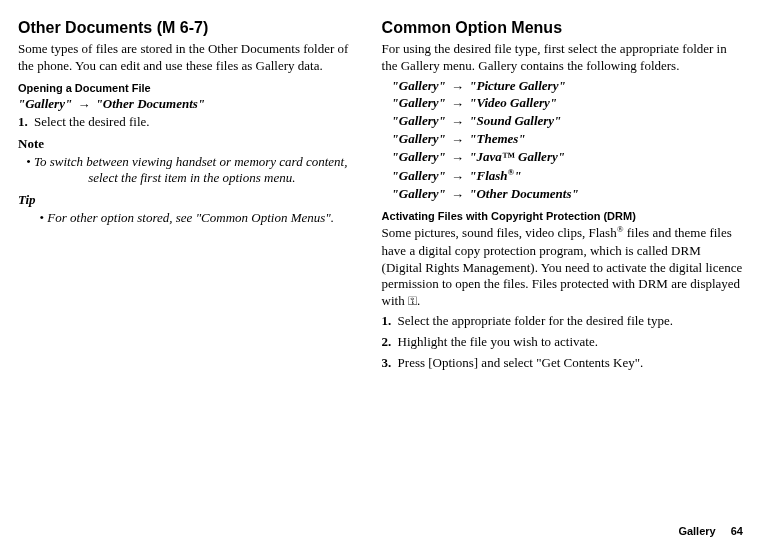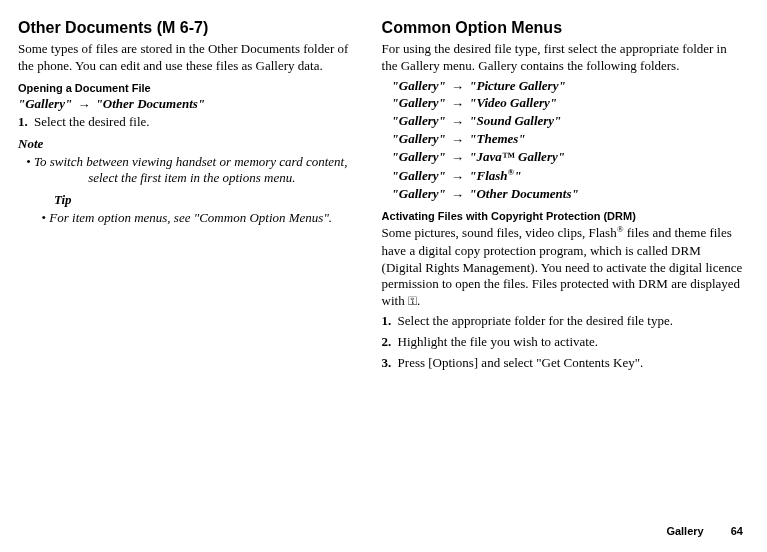--- a/index.html
+++ b/index.html
@@ -52,31 +52,29 @@
       font-style: italic;
       font-weight: bold;
       margin-bottom: 1px;
     }
     .arrow {
       font-style: normal;
       font-weight: normal;
       padding: 0 2px;
     }
     .note-label {
-      font-style: italic;
       font-weight: bold;
       margin-top: 5px;
       margin-bottom: 1px;
     }
     .tip-label {
       font-style: italic;
       font-weight: bold;
       margin-top: 5px;
       margin-bottom: 1px;
-      margin-left: 36px;
     }
     .bullet-list {
       list-style: none;
       padding-left: 0;
       text-align: center;
     }
     .bullet-list li {
       font-style: italic;
       padding-left: 14px;
       text-indent: -10px;
@@ -116,21 +114,21 @@
     }
     .footer {
       position: absolute;
       bottom: 14px;
       right: 24px;
       font-family: Arial, Helvetica, sans-serif;
       font-size: 11px;
       font-weight: bold;
     }
     .footer .label {
-      margin-right: 24px;
+      margin-right: 12px;
       text-align: center;
     }
     .key-icon {
       display: inline-block;
       font-style: normal;
       font-size: 12px;
     }
   </style>
 </head>
 <body>
@@ -150,21 +148,21 @@
       <li><span class="num">1.</span><span>Select the desired file.</span></li>
     </ol>
 
     <p class="note-label">Note</p>
     <ul class="bullet-list">
       <li>To switch between viewing handset or memory card content, select the first item in the options menu.</li>
     </ul>
 
     <p class="tip-label">Tip</p>
     <ul class="bullet-list">
-      <li>For item option menus, see "Common Option Menus".</li>
+      <li>For other option stored, see "Common Option Menus".</li>
     </ul>
   </div>
 
   <div class="col col-right">
     <h2>Common Option Menus</h2>
     <p>For using the desired file type, first select the appropriate folder in the Gallery menu. Gallery contains the following folders.</p>
 
     <div class="folder-list">
       <p class="nav-path">
         <span>"Gallery"</span>

